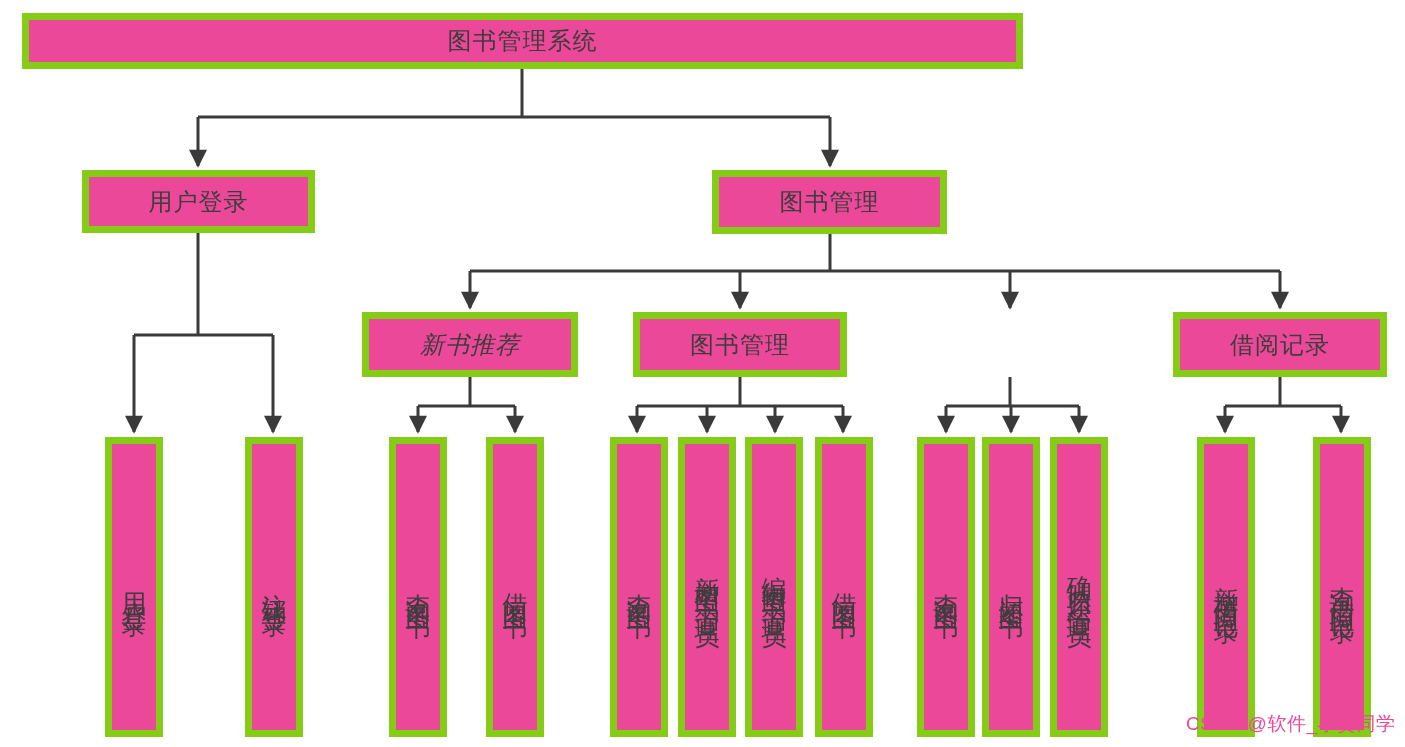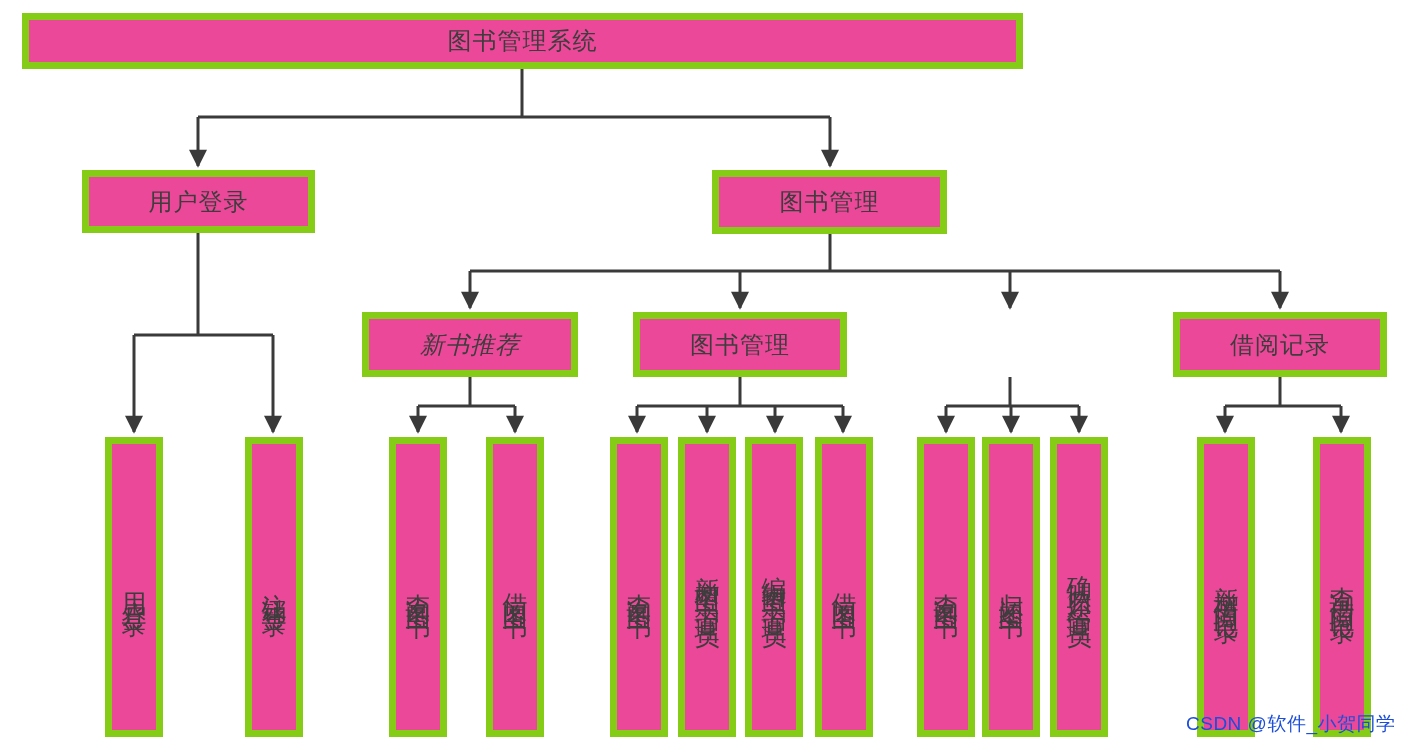--- a/index.html
+++ b/index.html
@@ -13,21 +13,21 @@
     box-sizing:border-box;display:flex;align-items:center;justify-content:center;
     color:#3d3d3d;z-index:1;
   }
   .hlabel{font-size:24px;letter-spacing:1px;white-space:nowrap;}
   .vlabel{
     writing-mode:vertical-rl;text-orientation:mixed;
     font-size:25px;letter-spacing:7px;line-height:1;white-space:nowrap;
   }
   .watermark{
     position:absolute;left:1186px;top:711px;z-index:3;
-    font-size:19px;color:#1d4ed8;letter-spacing:0.5px;white-space:nowrap;
+    font-size:19px;color:#ec4899;letter-spacing:0.5px;white-space:nowrap;
   }
 </style>
 </head>
 <body>
 
 <div id="canvas">
 
   <svg class="wires" width="1405" height="747" viewBox="0 0 1405 747">
     <defs>
       <marker id="arrow" viewBox="0 0 10 10" refX="9" refY="5" markerWidth="8" markerHeight="6" orient="auto">

